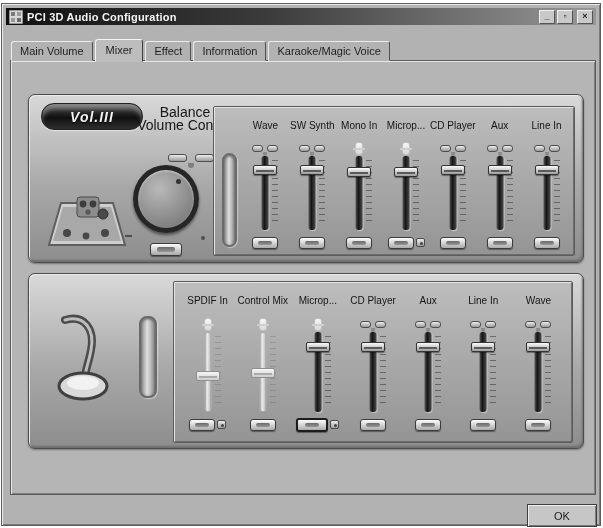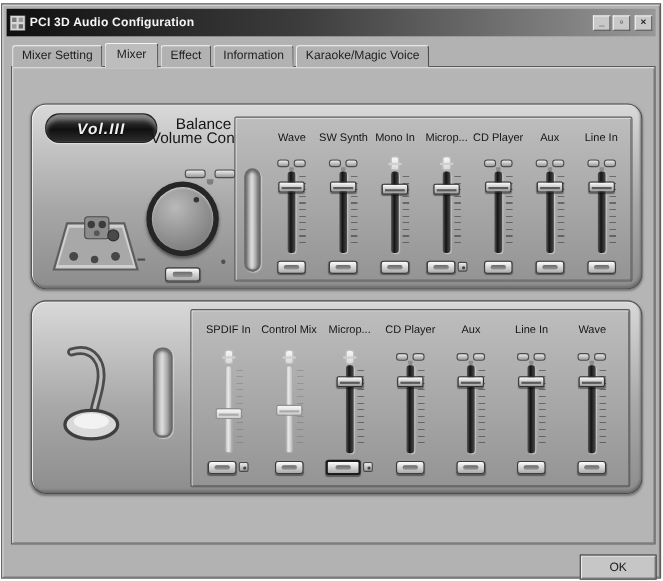--- a/index.html
+++ b/index.html
@@ -2,21 +2,21 @@
 <html><head>
 <meta charset="utf-8">
 <style>
   * { margin:0; padding:0; box-sizing:border-box; }
   html,body { width:603px; height:528px; background:#fff; overflow:hidden;
               font-family:"Liberation Sans", sans-serif; }
   .window { position:absolute; left:1px; top:3px; width:600px; height:523px;
             background:#b2b2b2; border:1px solid #5e5e5e;
             box-shadow: inset 1px 1px 0 #e9e9e9, inset -1px -1px 0 #7a7a7a; }
   
-  .titlebar { position:absolute; left:4px; top:4px; right:4px; height:25px;
+  .titlebar { position:absolute; left:4px; top:4px; right:4px; height:17px;
               background:linear-gradient(90deg,#101010,#3c3c3c 45%,#979797);
               display:flex; align-items:center; padding:0 3px; gap:4px; }
   .apptitle { color:#f4f4f4; font-size:11px; font-weight:bold; letter-spacing:.2px;
               flex:1; white-space:nowrap; overflow:hidden; }
   .winbtns { display:flex; gap:2px; }
   .winbtn { width:16px; height:14px; background:#c9c9c9; border:1px solid;
             border-color:#efefef #555 #555 #efefef; font-size:9px; font-weight:bold;
             color:#222; display:flex; align-items:center; justify-content:center;
             line-height:1; cursor:default; }
   .winbtn.close { margin-left:2px; }
@@ -27,21 +27,21 @@
          border:1px solid; border-color:#ececec #4f4f4f #b2b2b2 #ececec;
          border-radius:3px 3px 0 0; margin-right:2px; white-space:nowrap; }
   .tab.active { background:#bdbdbd; padding:4px 10px 5px; position:relative; top:1px;
                 border-color:#f4f4f4 #3d3d3d #bdbdbd #f4f4f4; z-index:4; }
   
   .page { position:absolute; left:8px; top:56px; width:586px; height:435px;
           background:#b5b5b5; border:1px solid #5a5a5a;
           box-shadow: inset 1px 1px 0 #e7e7e7, inset -1px -1px 0 #808080; }
   
   .panel { position:absolute; left:17px; width:556px; border:1px solid #4d4d4d;
-           border-radius:14px;
+           border-radius:7px;
            background:linear-gradient(180deg,#d9d9d9,#a8a8a8 55%,#8d8d8d);
            box-shadow: inset 1px 1px 0 #eaeaea, inset -1px -2px 2px #6f6f6f,
                        0 1px 2px rgba(0,0,0,.35); }
   .panel.play { top:33px; height:169px; }
   .panel.rec  { top:212px; height:176px; }
   
   .plate { position:absolute; border:1px solid #5c5c5c; border-radius:2px;
            background:linear-gradient(180deg,#bdbdbd,#949494);
            box-shadow: inset 1px 1px 0 #e3e3e3, inset -1px -1px 0 #6d6d6d; }
   .plate.play { left:184px; top:11px; width:362px; height:150px; }
@@ -162,21 +162,21 @@
     </svg>
     <div class="apptitle">PCI 3D Audio Configuration</div>
     <div class="winbtns">
         <div class="winbtn">_</div>
         <div class="winbtn">▫</div>
         <div class="winbtn close">×</div>
       </div>
   </div>
 
   <div class="tabbar">
-      <div class="tab">Mixer Setting</div>
+      <div class="tab">Main Volume</div>
       <div class="tab active">Mixer</div>
       <div class="tab">Effect</div>
       <div class="tab">Information</div>
       <div class="tab">Karaoke/Magic Voice</div>
     </div>
 
   <div class="page">
 
     <div class="panel play">
       <div class="badge">

